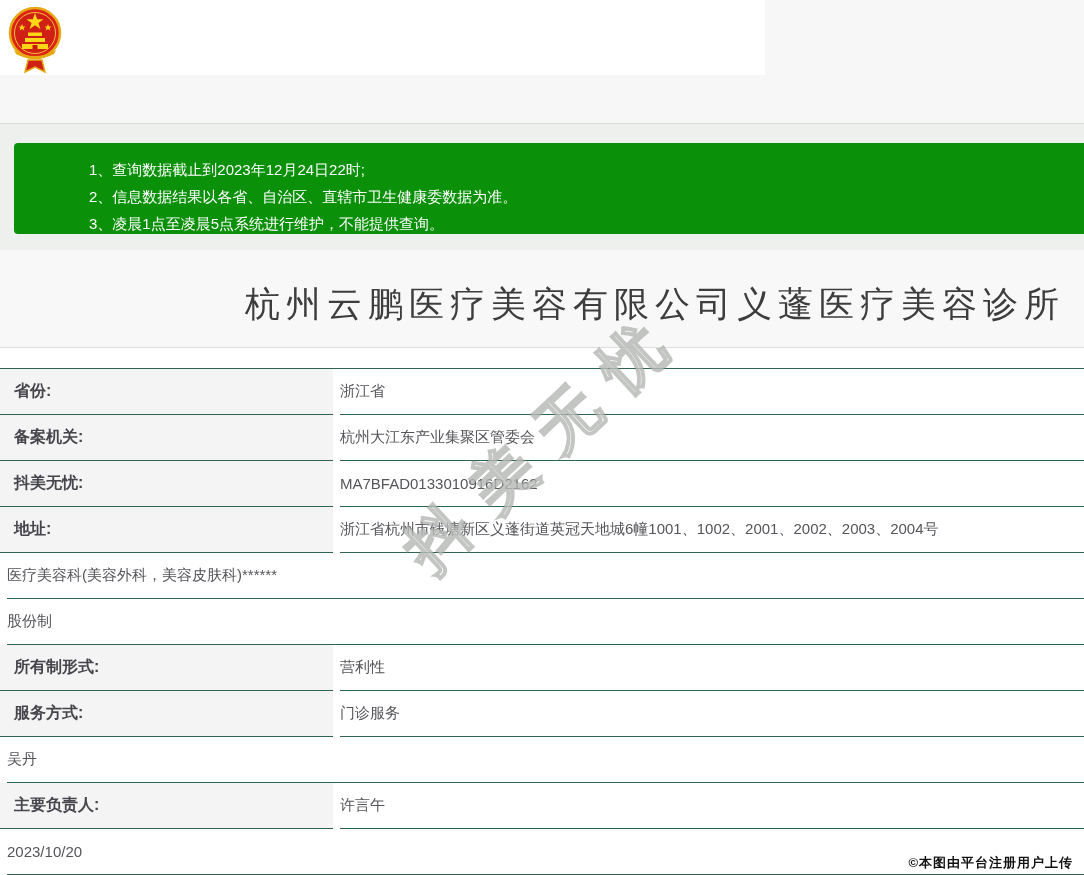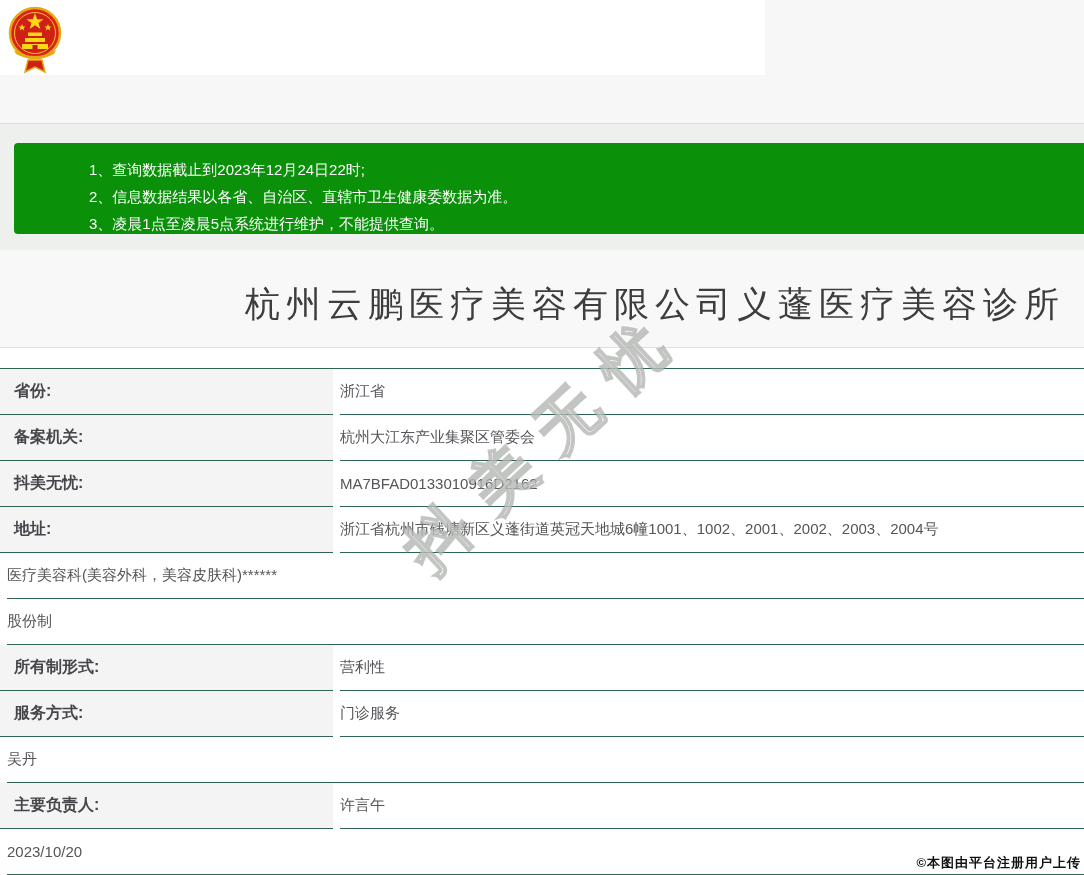--- a/index.html
+++ b/index.html
@@ -35,21 +35,21 @@
               font-size:16px;font-weight:bold;color:#45454b;}
   .cell-gutter{width:7px;flex:0 0 auto;background:#ffffff;}
   .cell-value{flex:1;border-bottom:1px solid #2f6450;box-sizing:border-box;display:flex;
               align-items:center;font-size:15px;color:#55555a;white-space:nowrap;}
 
   
   .watermark{position:absolute;left:545px;top:440px;transform:translate(-50%,-50%) rotate(-43deg);
              font-size:62px;font-weight:bold;letter-spacing:26px;white-space:nowrap;
              color:rgba(255,255,255,0.60);-webkit-text-stroke:2px rgba(145,150,146,0.55);
              pointer-events:none;}
-  .copyright{position:absolute;right:3px;bottom:3px;font-size:13px;font-weight:bold;color:#111;
+  .copyright{position:absolute;right:11px;bottom:3px;font-size:13px;font-weight:bold;color:#111;
              text-shadow:-1px -1px 0 #fff,1px -1px 0 #fff,-1px 1px 0 #fff,1px 1px 0 #fff;
              letter-spacing:1px;}
 </style>
 </head>
 <body>
 
 <div class="viewport">
   <div class="page">
 
     <div class="site-header">

